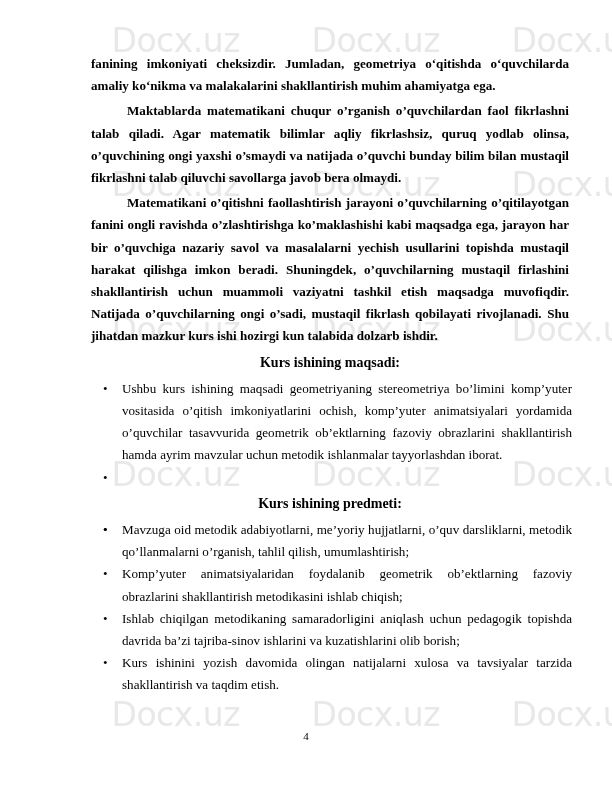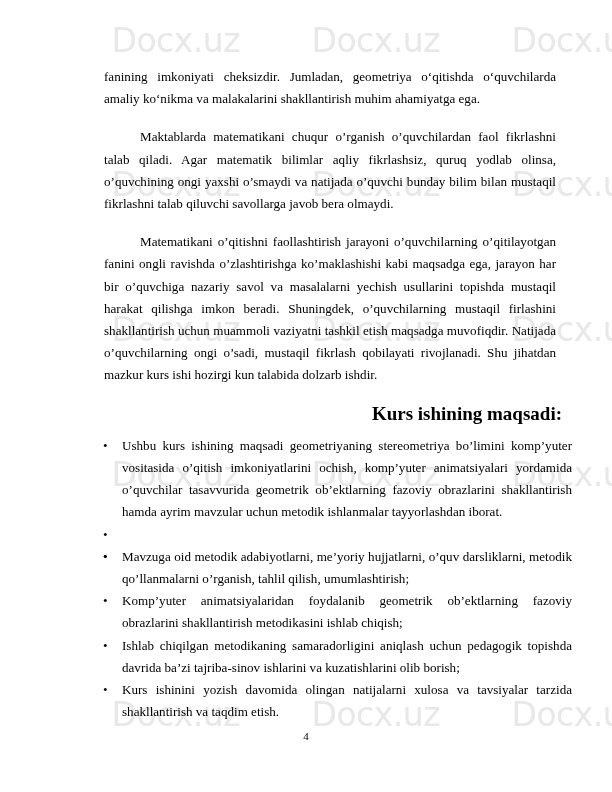--- a/index.html
+++ b/index.html
@@ -54,37 +54,38 @@
     z-index: 2;
   }
   #content-body {
     position: absolute;
     left: 88px;
     top: 50px;
     width: 484px;
   }
 
   p.para {
-    margin: 16px;
+    margin: 3px;
     font-size: 13.1px;
     line-height: 22.2px;
     text-align: justify;
     text-justify: inter-word;
     hyphens: none;
+    font-weight: bold;
   }
   p.para.indent {
     text-indent: 36px;
   }
 
   h3.section-heading {
-    margin: 10px;
-    font-size: 19px;
+    margin: 4px;
+    font-size: 14px;
     line-height: 22.2px;
     font-weight: bold;
-    text-align: right;
+    text-align: center;
   }
 
   ul.bullets {
     margin: 0;
     padding: 0;
     list-style: none;
   }
   ul.bullets > li {
     position: relative;
     margin: 0;
@@ -135,20 +136,21 @@
       <p class="para indent">Maktablarda matematikani chuqur o’rganish o’quvchilardan faol fikrlashni talab qiladi. Agar matematik bilimlar aqliy fikrlashsiz, quruq yodlab olinsa, o’quvchining ongi yaxshi o’smaydi va natijada o’quvchi bunday bilim bilan mustaqil fikrlashni talab qiluvchi savollarga javob bera olmaydi.</p>
       <p class="para indent">Matematikani o’qitishni faollashtirish jarayoni o’quvchilarning o’qitilayotgan fanini ongli ravishda o’zlashtirishga ko’maklashishi kabi maqsadga ega, jarayon har bir o’quvchiga nazariy savol va masalalarni yechish usullarini topishda mustaqil harakat qilishga imkon beradi. Shuningdek, o’quvchilarning mustaqil firlashini shakllantirish uchun muammoli vaziyatni tashkil etish maqsadga muvofiqdir. Natijada o’quvchilarning ongi o’sadi, mustaqil fikrlash qobilayati  rivojlanadi. Shu jihatdan mazkur kurs ishi hozirgi kun talabida dolzarb ishdir.</p>
       <h3 class="section-heading">Kurs ishining maqsadi:</h3>
       <ul class="bullets">
         <li><span class="bullet-dot">•</span><span>Ushbu kurs ishining maqsadi geometriyaning stereometriya bo’limini komp’yuter vositasida o’qitish imkoniyatlarini ochish, komp’yuter animatsiyalari yordamida o’quvchilar tasavvurida geometrik ob’ektlarning fazoviy obrazlarini shakllantirish hamda ayrim mavzular uchun metodik ishlanmalar tayyorlashdan iborat.</span></li>
       </ul>
       <ul class="bullets">
         <li><span class="bullet-dot">•</span></li>
       </ul>
       <div class="spacer-line"></div>
+      <h3 class="section-heading">Kurs ishining predmeti:</h3>
       <ul class="bullets">
         <li><span class="bullet-dot">•</span></li>
       </ul>
       <ul class="bullets">
         <li><span class="bullet-dot">•</span><span>Mavzuga oid metodik adabiyotlarni, me’yoriy hujjatlarni, o’quv darsliklarni, metodik qo’llanmalarni o’rganish, tahlil qilish, umumlashtirish;</span></li>
         <li><span class="bullet-dot">•</span><span>Komp’yuter animatsiyalaridan foydalanib geometrik ob’ektlarning fazoviy obrazlarini shakllantirish metodikasini ishlab chiqish;</span></li>
         <li><span class="bullet-dot">•</span><span>Ishlab chiqilgan metodikaning samaradorligini aniqlash uchun pedagogik topishda davrida ba’zi tajriba-sinov ishlarini va kuzatishlarini olib borish;</span></li>
         <li><span class="bullet-dot">•</span><span>Kurs ishinini yozish davomida olingan natijalarni xulosa va tavsiyalar tarzida shakllantirish va taqdim etish.</span></li>
       </ul>
     </div>

